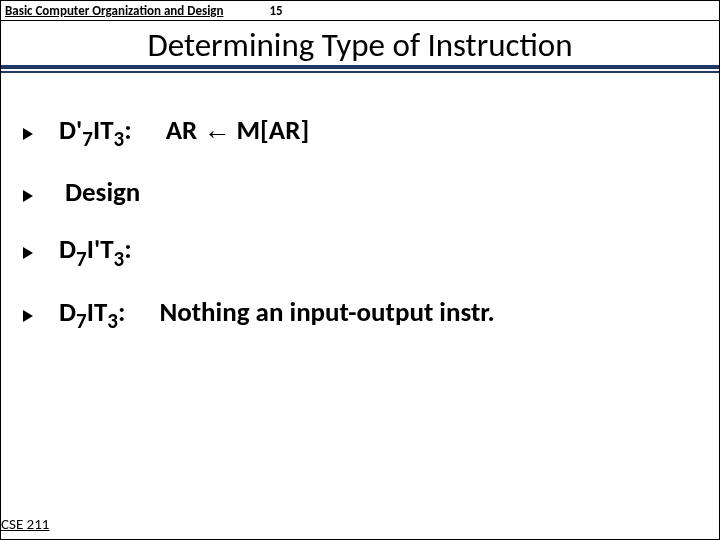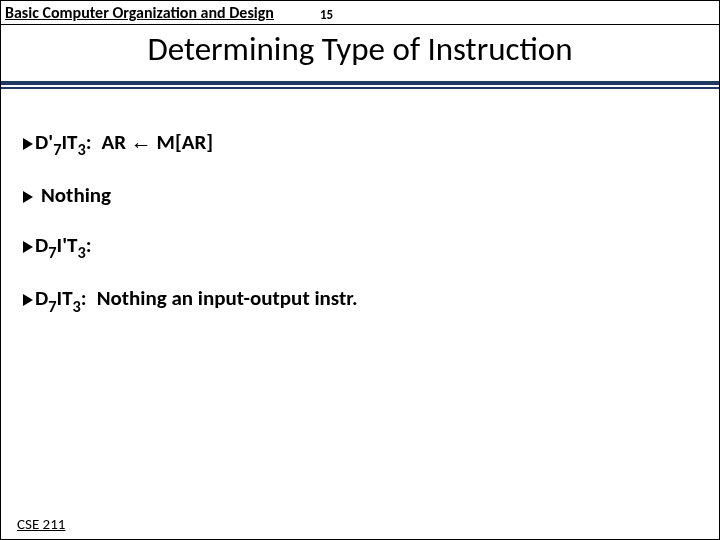--- a/index.html
+++ b/index.html
@@ -12,21 +12,21 @@
     border: 1px solid #000;
   }
   .header-bar {
     display: flex;
     align-items: flex-end;
     border-bottom: 1px solid #000;
     padding: 0;
   }
   .header-course {
     font-weight: bold;
-    font-size: 16px;
+    font-size: 13px;
     padding: 2px 6px 2px 4px;
     text-decoration: underline;
   }
   .header-page {
     font-weight: bold;
     font-size: 13px;
     padding: 2px 6px 2px 40px;
   }
   .title-wrap {
     padding: 4px 0 0 0;
@@ -39,51 +39,52 @@
     position: absolute;
     left: 0; right: 0;
     bottom: -8px;
     height: 2px;
     background: #1f3864;
   }
   .title {
     font-size: 33px;
     font-weight: 400;
     text-align: center;
-    padding-bottom: 12px;
+    padding-bottom: 0;
     font-family: Calibri, "Segoe UI", Arial, sans-serif;
   }
   .content {
     padding: 44px 18px 0 22px;
   }
   .bullet-line {
-    font-size: 21px;
+    font-size: 27px;
     font-weight: bold;
     margin-bottom: 24px;
     display: flex;
     align-items: baseline;
+    gap: 24px;
   }
   .arrowhead {
     display: inline-block;
     width: 0; height: 0;
     border-top: 6px solid transparent;
     border-bottom: 6px solid transparent;
     border-left: 10px solid #000;
     margin-right: 2px;
     position: relative;
     top: 1px;
   }
   .cond { white-space: nowrap; }
   .sub { font-size: 0.78em; vertical-align: sub; position: relative; top: 1px; }
   .colon { margin: 0 4px 0 0; }
   .desc { margin-left: 6px; }
   .larr { font-family: "Segoe UI Symbol", Arial, sans-serif; }
   .footer {
     position: absolute;
-    left: 16px;
+    left: 0;
     bottom: 6px;
     font-size: 15px;
     text-decoration: underline;
   }
 </style>
 </head>
 <body>
 
 <div class="header-bar">
   <span class="header-course">Basic Computer Organization and Design</span>
@@ -101,21 +102,21 @@
     <span class="cond">
       <span>D'</span><span class="sub">7</span><span>I</span><span>T</span><span class="sub">3</span><span class="colon">:</span>
     </span>
     <span class="desc">
       <span>AR </span><span class="larr">←</span><span> M[AR]</span>
     </span>
   </div>
 
   <div class="bullet-line">
     <span class="arrowhead"></span>
-    <span class="desc">Nothing</span>
+    <span class="desc">Design</span>
   </div>
 
   <div class="bullet-line">
     <span class="arrowhead"></span>
     <span class="cond">
       <span>D</span><span class="sub">7</span><span>I'</span><span>T</span><span class="sub">3</span><span class="colon">:</span>
     </span>
   </div>
 
   <div class="bullet-line">

